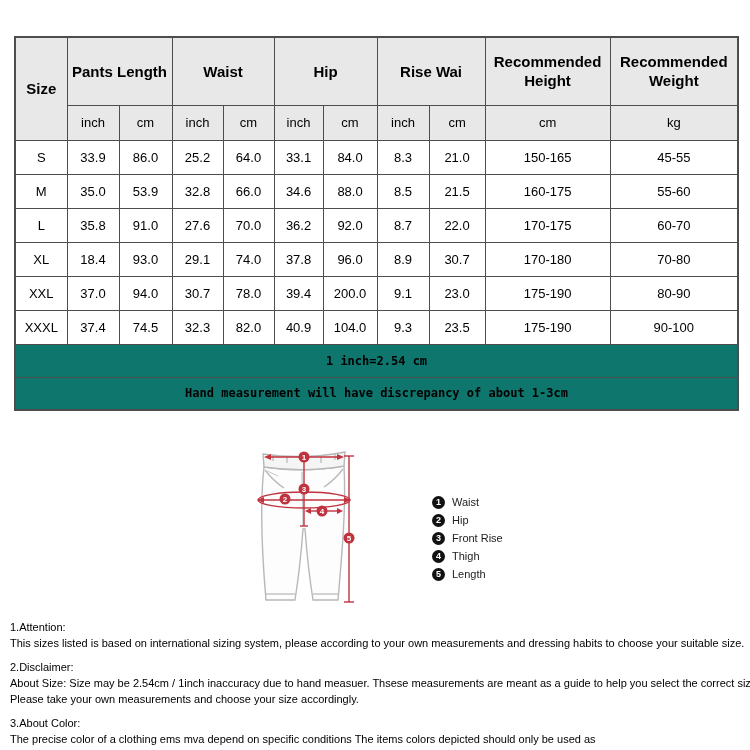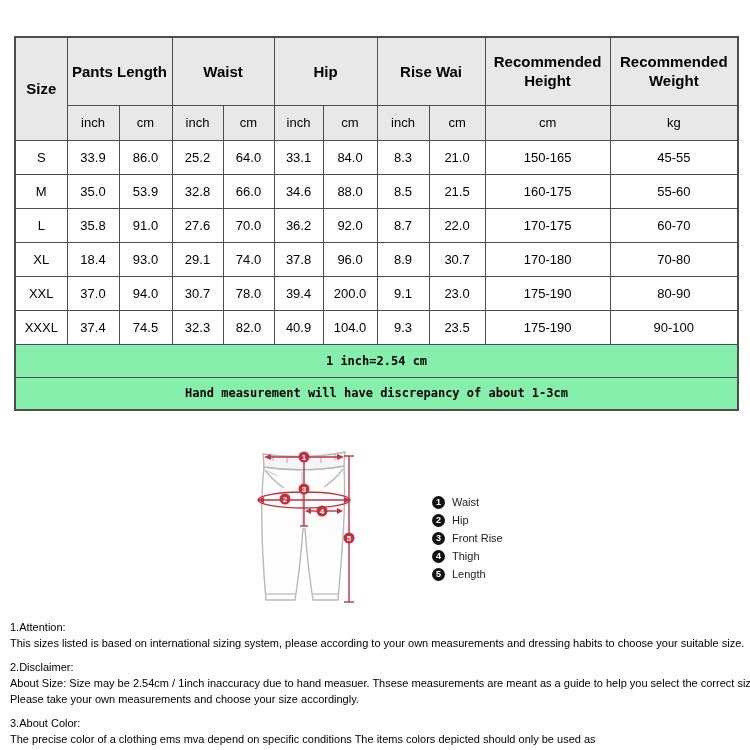--- a/index.html
+++ b/index.html
@@ -9,21 +9,21 @@
   .size-table-wrap{position:absolute;left:14px;top:36px;}
   table.size-chart{border-collapse:collapse;table-layout:fixed;width:723px;border:2px solid #4d4d4d;}
   table.size-chart th,table.size-chart td{border:1px solid #4d4d4d;text-align:center;vertical-align:middle;padding:0;overflow:hidden;}
   thead tr.group-row{height:68px;}
   thead tr.unit-row{height:35px;}
   thead th{background:#e8e8e8;}
   th.group-label{font-size:15px;font-weight:bold;line-height:19px;}
   th.unit-label{font-size:13px;font-weight:normal;}
   tbody.data tr{height:34px;background:#fff;}
   tbody.data td{font-size:13px;font-weight:normal;}
-  tbody.notes-rows tr{height:33px;background:#86efac;}
+  tbody.notes-rows tr{height:33px;background:#0f766e;}
   tbody.notes-rows td{font-family:"DejaVu Sans Mono",monospace;font-weight:bold;font-size:12px;}
 
   
   .diagram{position:absolute;left:250px;top:443px;width:300px;height:175px;}
   .diagram svg{position:absolute;left:0;top:0;}
   .legend{position:absolute;left:182px;top:50px;}
   .legend-item{display:flex;align-items:center;height:18px;}
   .legend-badge{width:13px;height:13px;border-radius:50%;background:#111111;color:#fff;font-size:9px;font-weight:bold;display:flex;align-items:center;justify-content:center;margin-right:7px;flex:0 0 13px;}
   .legend-label{font-size:11px;color:#222;}
 

